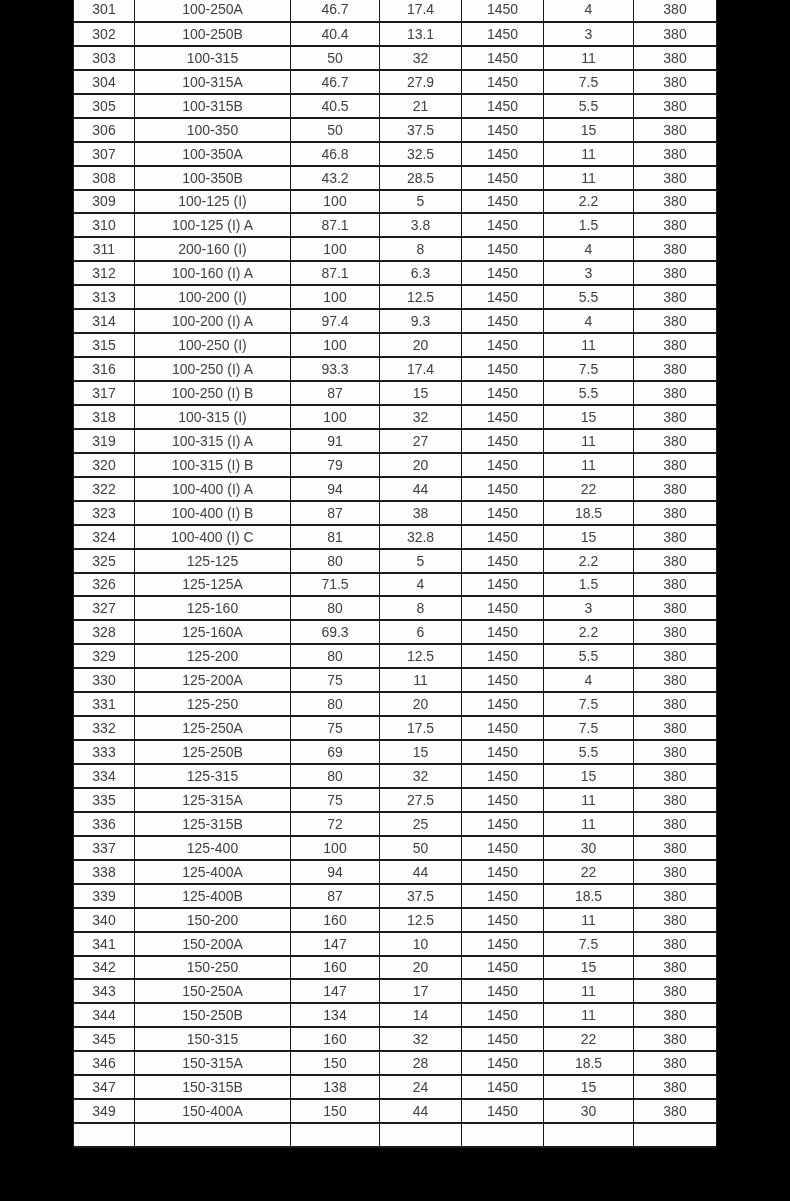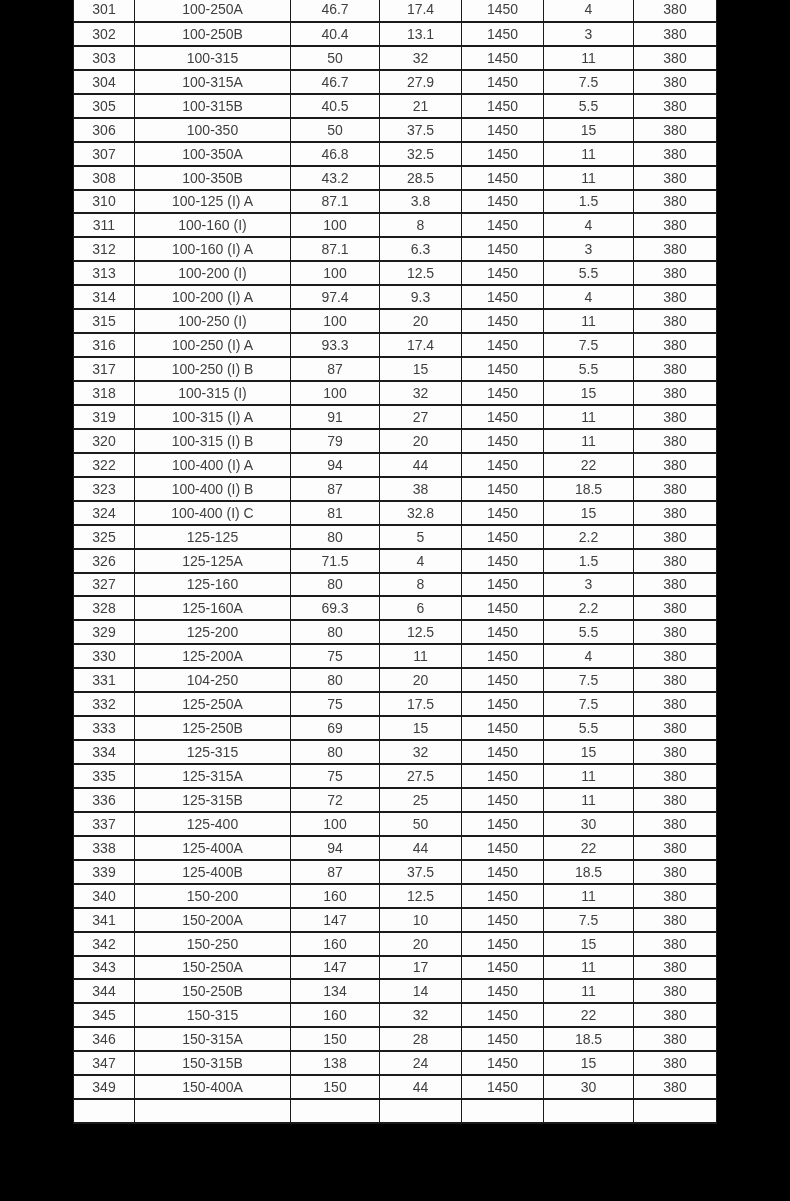--- a/index.html
+++ b/index.html
@@ -136,31 +136,40 @@
         <tr>
           <td>308</td>
           <td>100-350B</td>
           <td>43.2</td>
           <td>28.5</td>
           <td>1450</td>
           <td>11</td>
           <td>380</td>
         </tr>
         <tr>
+          <td>309</td>
+          <td>100-125 (I)</td>
+          <td>100</td>
+          <td>5</td>
+          <td>1450</td>
+          <td>2.2</td>
+          <td>380</td>
+        </tr>
+        <tr>
           <td>310</td>
           <td>100-125 (I) A</td>
           <td>87.1</td>
           <td>3.8</td>
           <td>1450</td>
           <td>1.5</td>
           <td>380</td>
         </tr>
         <tr>
           <td>311</td>
-          <td>100-160 (I)</td>
+          <td>200-160 (I)</td>
           <td>100</td>
           <td>8</td>
           <td>1450</td>
           <td>4</td>
           <td>380</td>
         </tr>
         <tr>
           <td>312</td>
           <td>100-160 (I) A</td>
           <td>87.1</td>
@@ -317,21 +326,21 @@
           <td>330</td>
           <td>125-200A</td>
           <td>75</td>
           <td>11</td>
           <td>1450</td>
           <td>4</td>
           <td>380</td>
         </tr>
         <tr>
           <td>331</td>
-          <td>104-250</td>
+          <td>125-250</td>
           <td>80</td>
           <td>20</td>
           <td>1450</td>
           <td>7.5</td>
           <td>380</td>
         </tr>
         <tr>
           <td>332</td>
           <td>125-250A</td>
           <td>75</td>

